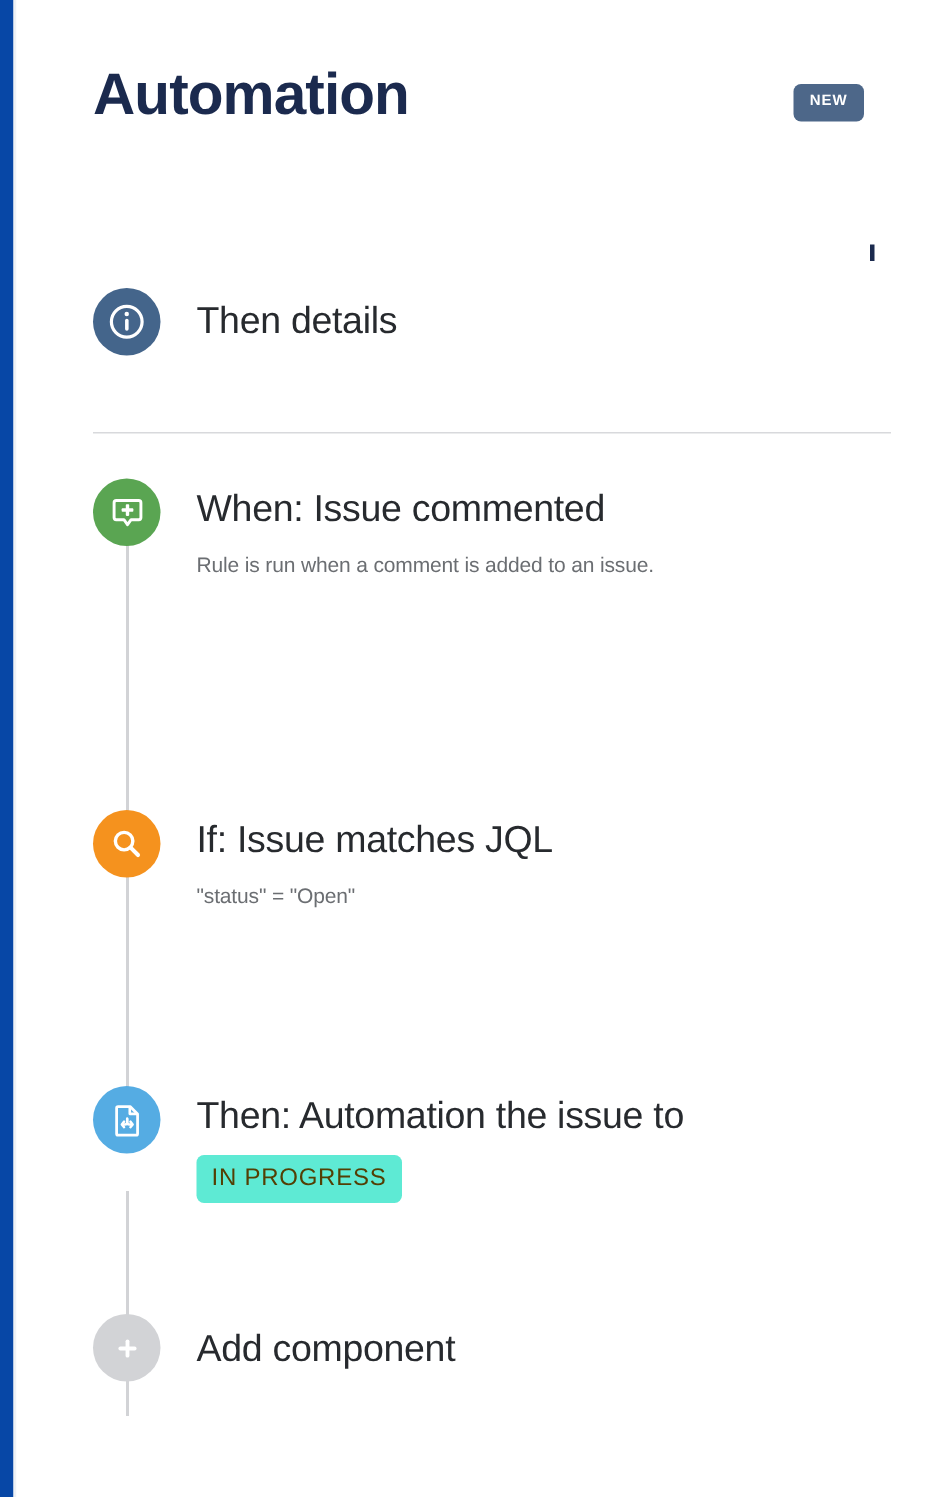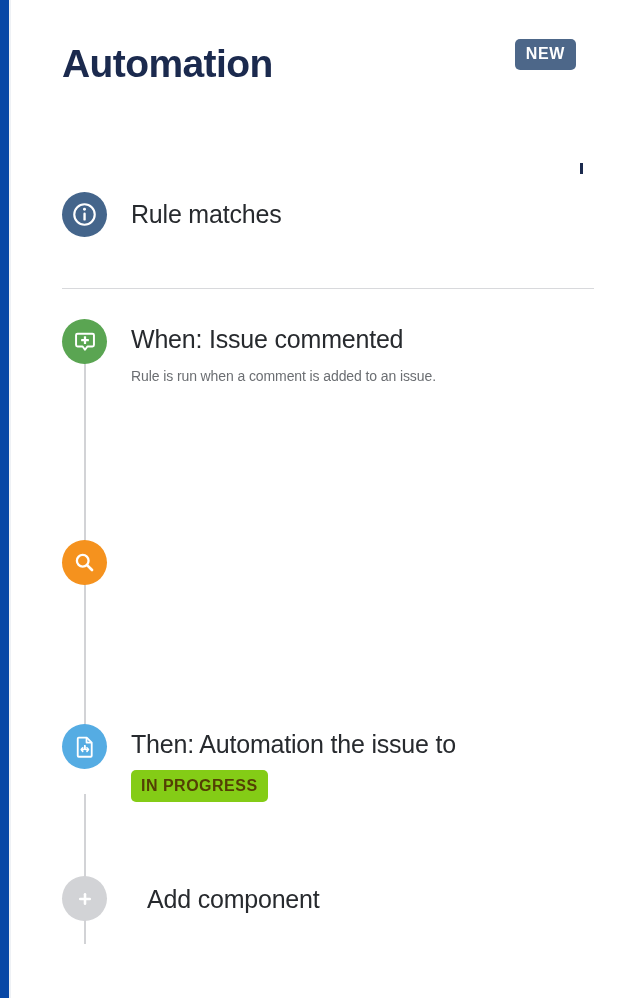--- a/index.html
+++ b/index.html
@@ -57,24 +57,24 @@
     font-size: 39px;
     line-height: 52px;
     font-weight: 700;
     letter-spacing: -0.6px;
     color: #1B2A4E;
     white-space: nowrap;
   }
   #new-badge {
     position: absolute;
     right: 26px;
-    top: 1px;
+    top: 18px;
     background: #4D6789;
     color: #ffffff;
-    font-size: 16px;
+    font-size: 10px;
     font-weight: 700;
     letter-spacing: 0.6px;
     line-height: 1;
     padding: 7px 11px 8px 11px;
     border-radius: 5px;
     display: inline-block;
   }
 
   
   #rule-details-row {
@@ -152,39 +152,38 @@
     font-size: 14px;
     line-height: 30px;
     color: #6b6e72;
     letter-spacing: -0.1px;
   }
 
   
   .status-lozenge {
     display: inline-block;
     margin-top: 11px;
-    background: #84cc16;
+    background: #5eead4;
     color: #533F04;
     font-size: 16px;
-    font-weight: 700;
+    font-weight: 400;
     letter-spacing: 0.5px;
     line-height: 1;
     padding: 8px 10px 8px 10px;
     border-radius: 5px;
   }
 
   
   #add-component-row {
     position: absolute;
     left: 0;
     width: 560px;
     display: flex;
     align-items: center;
     cursor: pointer;
-    gap: 16px;
   }
   #add-component-label {
     margin-left: 24px;
     font-size: 25px;
     line-height: 30px;
     color: #272a2e;
     letter-spacing: -0.2px;
   }
 
   
@@ -211,21 +210,21 @@
   </div>
 
   <div id="rule-details-row">
     <span class="tl-icon" style="background:#44658B;">
       <svg width="27" height="27" viewBox="0 0 24 24" aria-hidden="true">
         <circle cx="12" cy="12" r="9.1" fill="none" stroke="#ffffff" stroke-width="1.9"></circle>
         <circle cx="12" cy="7.4" r="1.32" fill="#ffffff"></circle>
         <rect x="11" y="10.2" width="2.1" height="7.2" rx="1.05" fill="#ffffff"></rect>
       </svg>
     </span>
-    <span id="rule-details-label">Rule matches</span>
+    <span id="rule-details-label">Then details</span>
   </div>
 
   <div id="divider"></div>
 
   <div id="timeline">
 
     <div class="tl-connector" style="top:40px; height:188px;"></div>
     <div class="tl-connector" style="top:262px; height:180px;"></div>
     <div class="tl-connector" style="top:476px; height:150px;"></div>
 
@@ -243,20 +242,24 @@
       </div>
     </div>
 
     <div class="tl-item" style="top:222px;">
       <span class="tl-icon" style="background:#F5921E;">
         <svg width="25" height="25" viewBox="0 0 24 24" aria-hidden="true">
           <circle cx="10.3" cy="10.3" r="5.6" fill="none" stroke="#ffffff" stroke-width="2.2"></circle>
           <line x1="14.5" y1="14.5" x2="19.2" y2="19.2" stroke="#ffffff" stroke-width="2.6" stroke-linecap="round"></line>
         </svg>
       </span>
+      <div class="tl-body">
+        <div class="tl-title">If: Issue matches JQL</div>
+        <div class="tl-desc">"status" = "Open"</div>
+      </div>
     </div>
 
     <div class="tl-item" style="top:406px;">
       <span class="tl-icon" style="background:#55ACE3;">
         <svg width="26" height="26" viewBox="0 0 24 24" aria-hidden="true">
           <path d="M6.2 3.4h7.4l4.6 4.6v12.1c0 0.5-0.4 0.9-0.9 0.9H6.2c-0.5 0-0.9-0.4-0.9-0.9V4.3c0-0.5 0.4-0.9 0.9-0.9z" fill="none" stroke="#ffffff" stroke-width="1.7" stroke-linejoin="round"></path>
           <path d="M13.4 3.6v4.3h4.4" fill="none" stroke="#ffffff" stroke-width="1.6" stroke-linejoin="round"></path>
           <path d="M11.8 10.9v2.1c0 0.8-0.65 1.45-1.45 1.45H9.3" fill="none" stroke="#ffffff" stroke-width="1.5" stroke-linecap="round"></path>
           <path d="M11.8 10.9v2.1c0 0.8 0.65 1.45 1.45 1.45h1.05" fill="none" stroke="#ffffff" stroke-width="1.5" stroke-linecap="round"></path>
           <path d="M9.9 12.7L8.5 14.4l1.4 1.7" fill="none" stroke="#ffffff" stroke-width="1.5" stroke-linecap="round" stroke-linejoin="round"></path>

